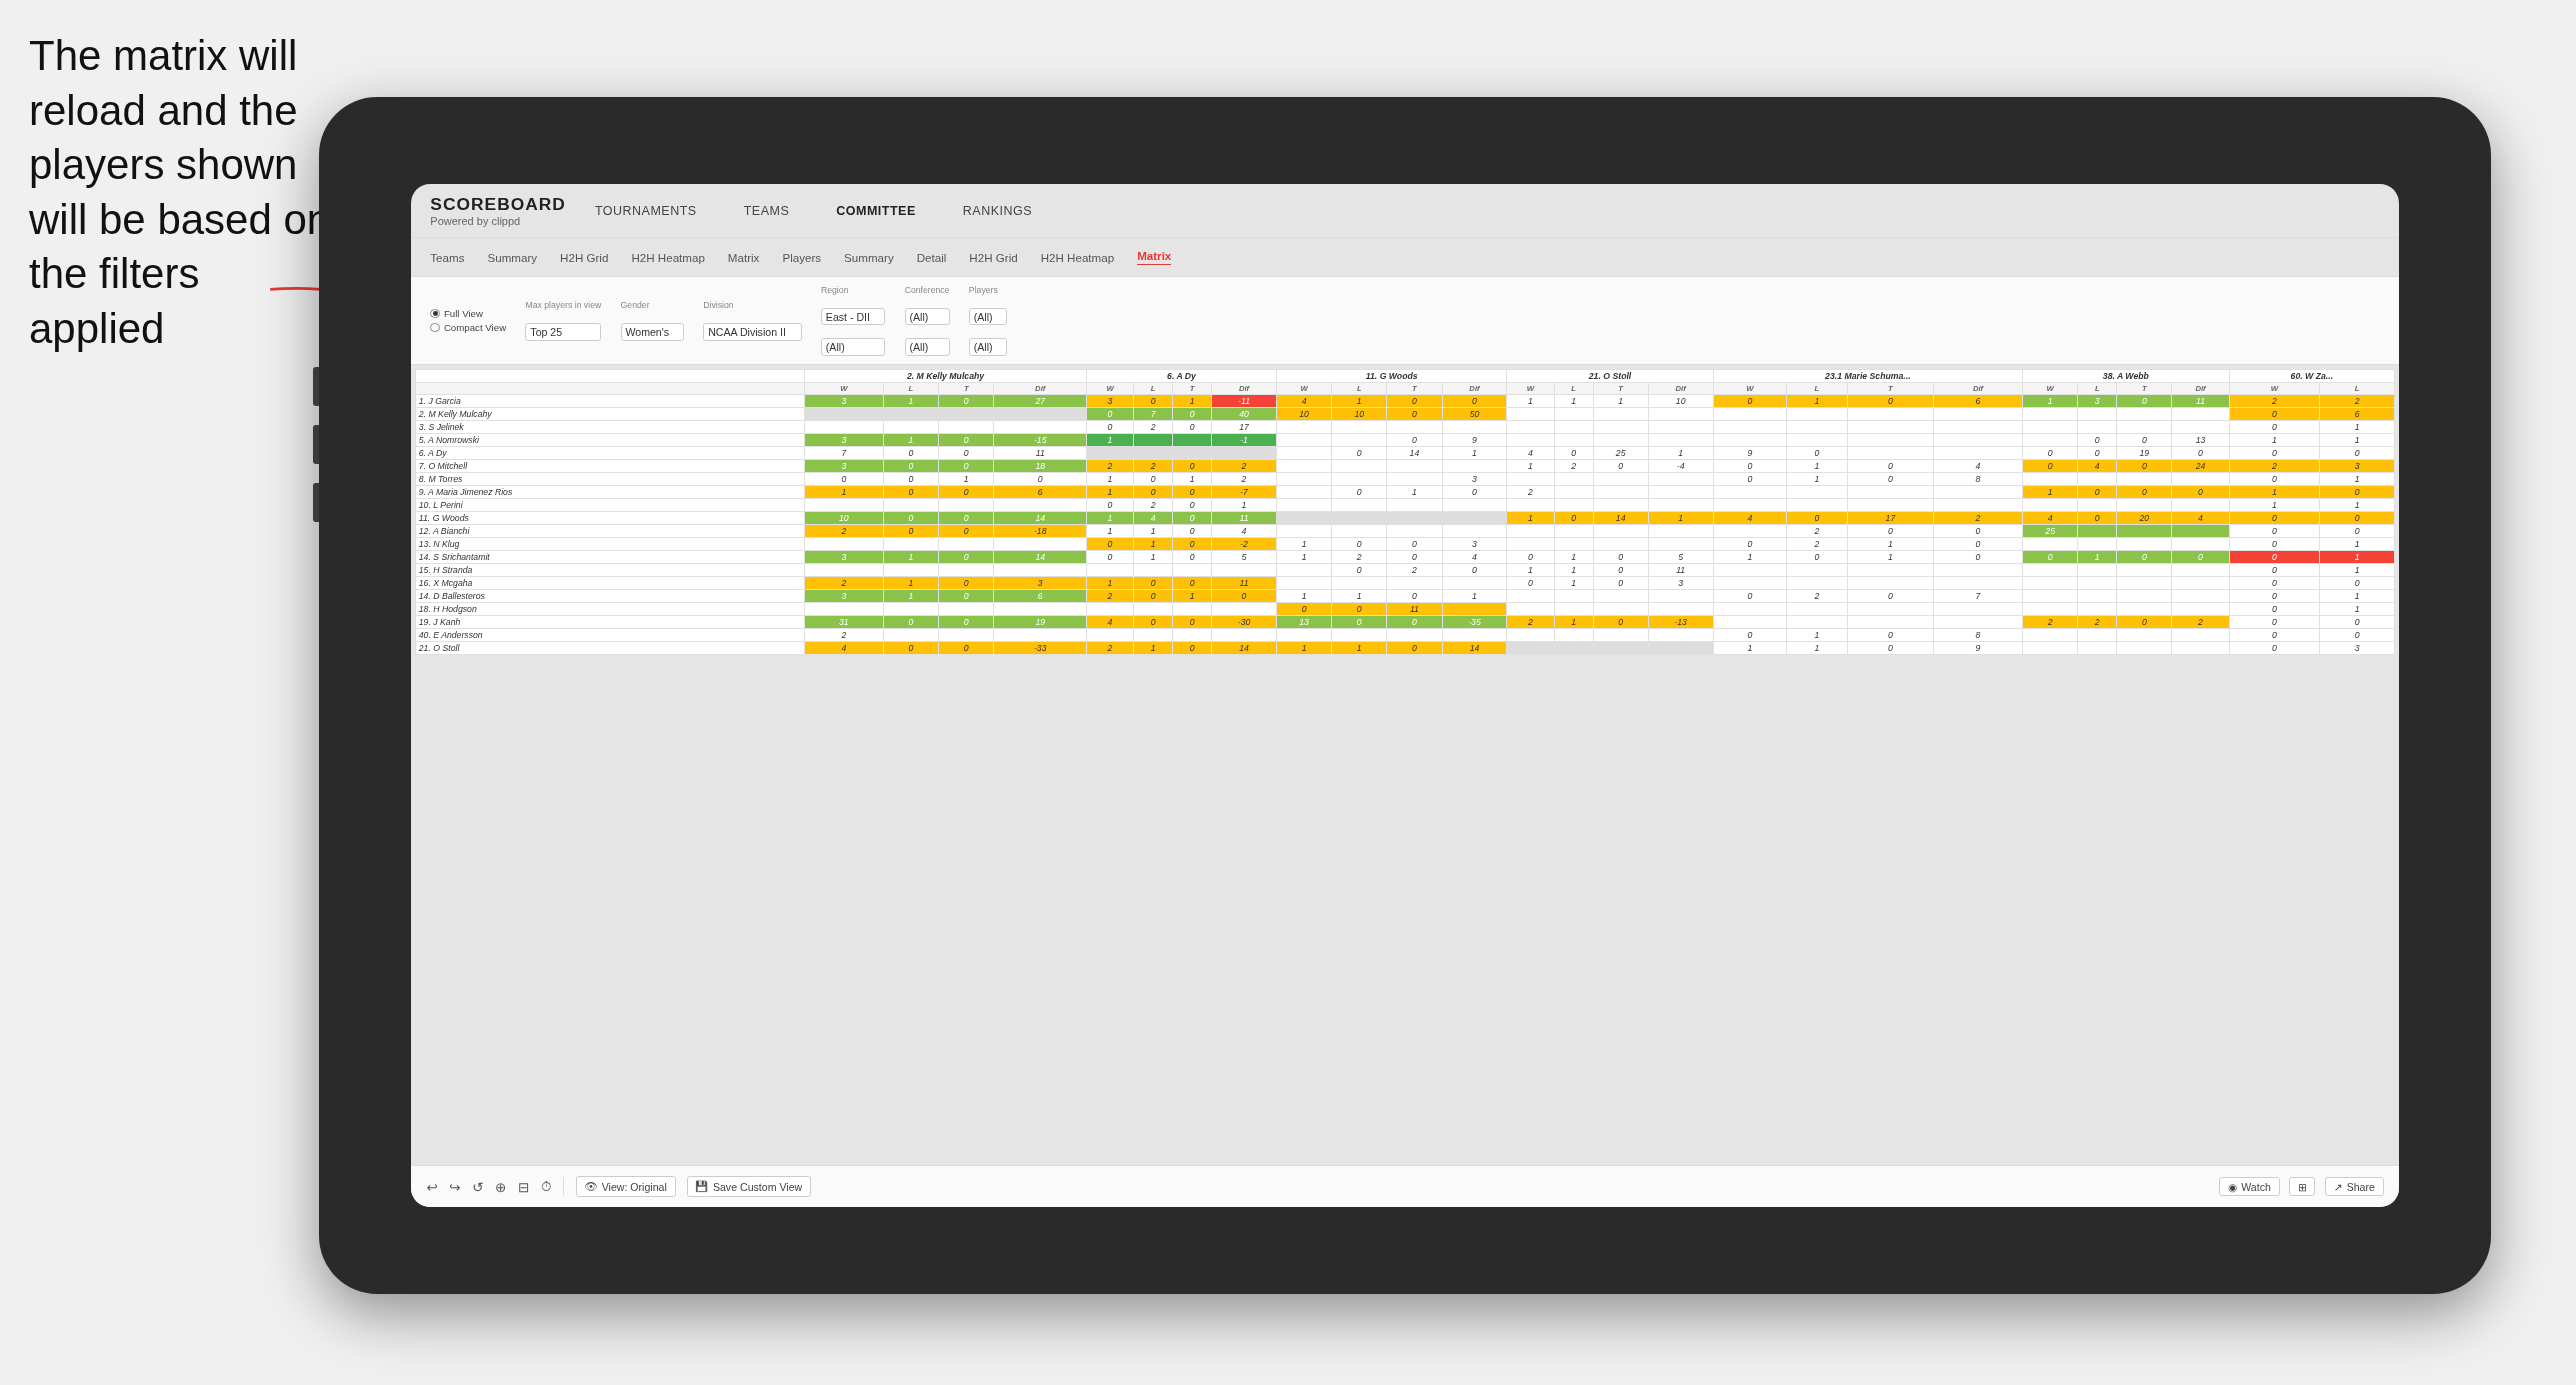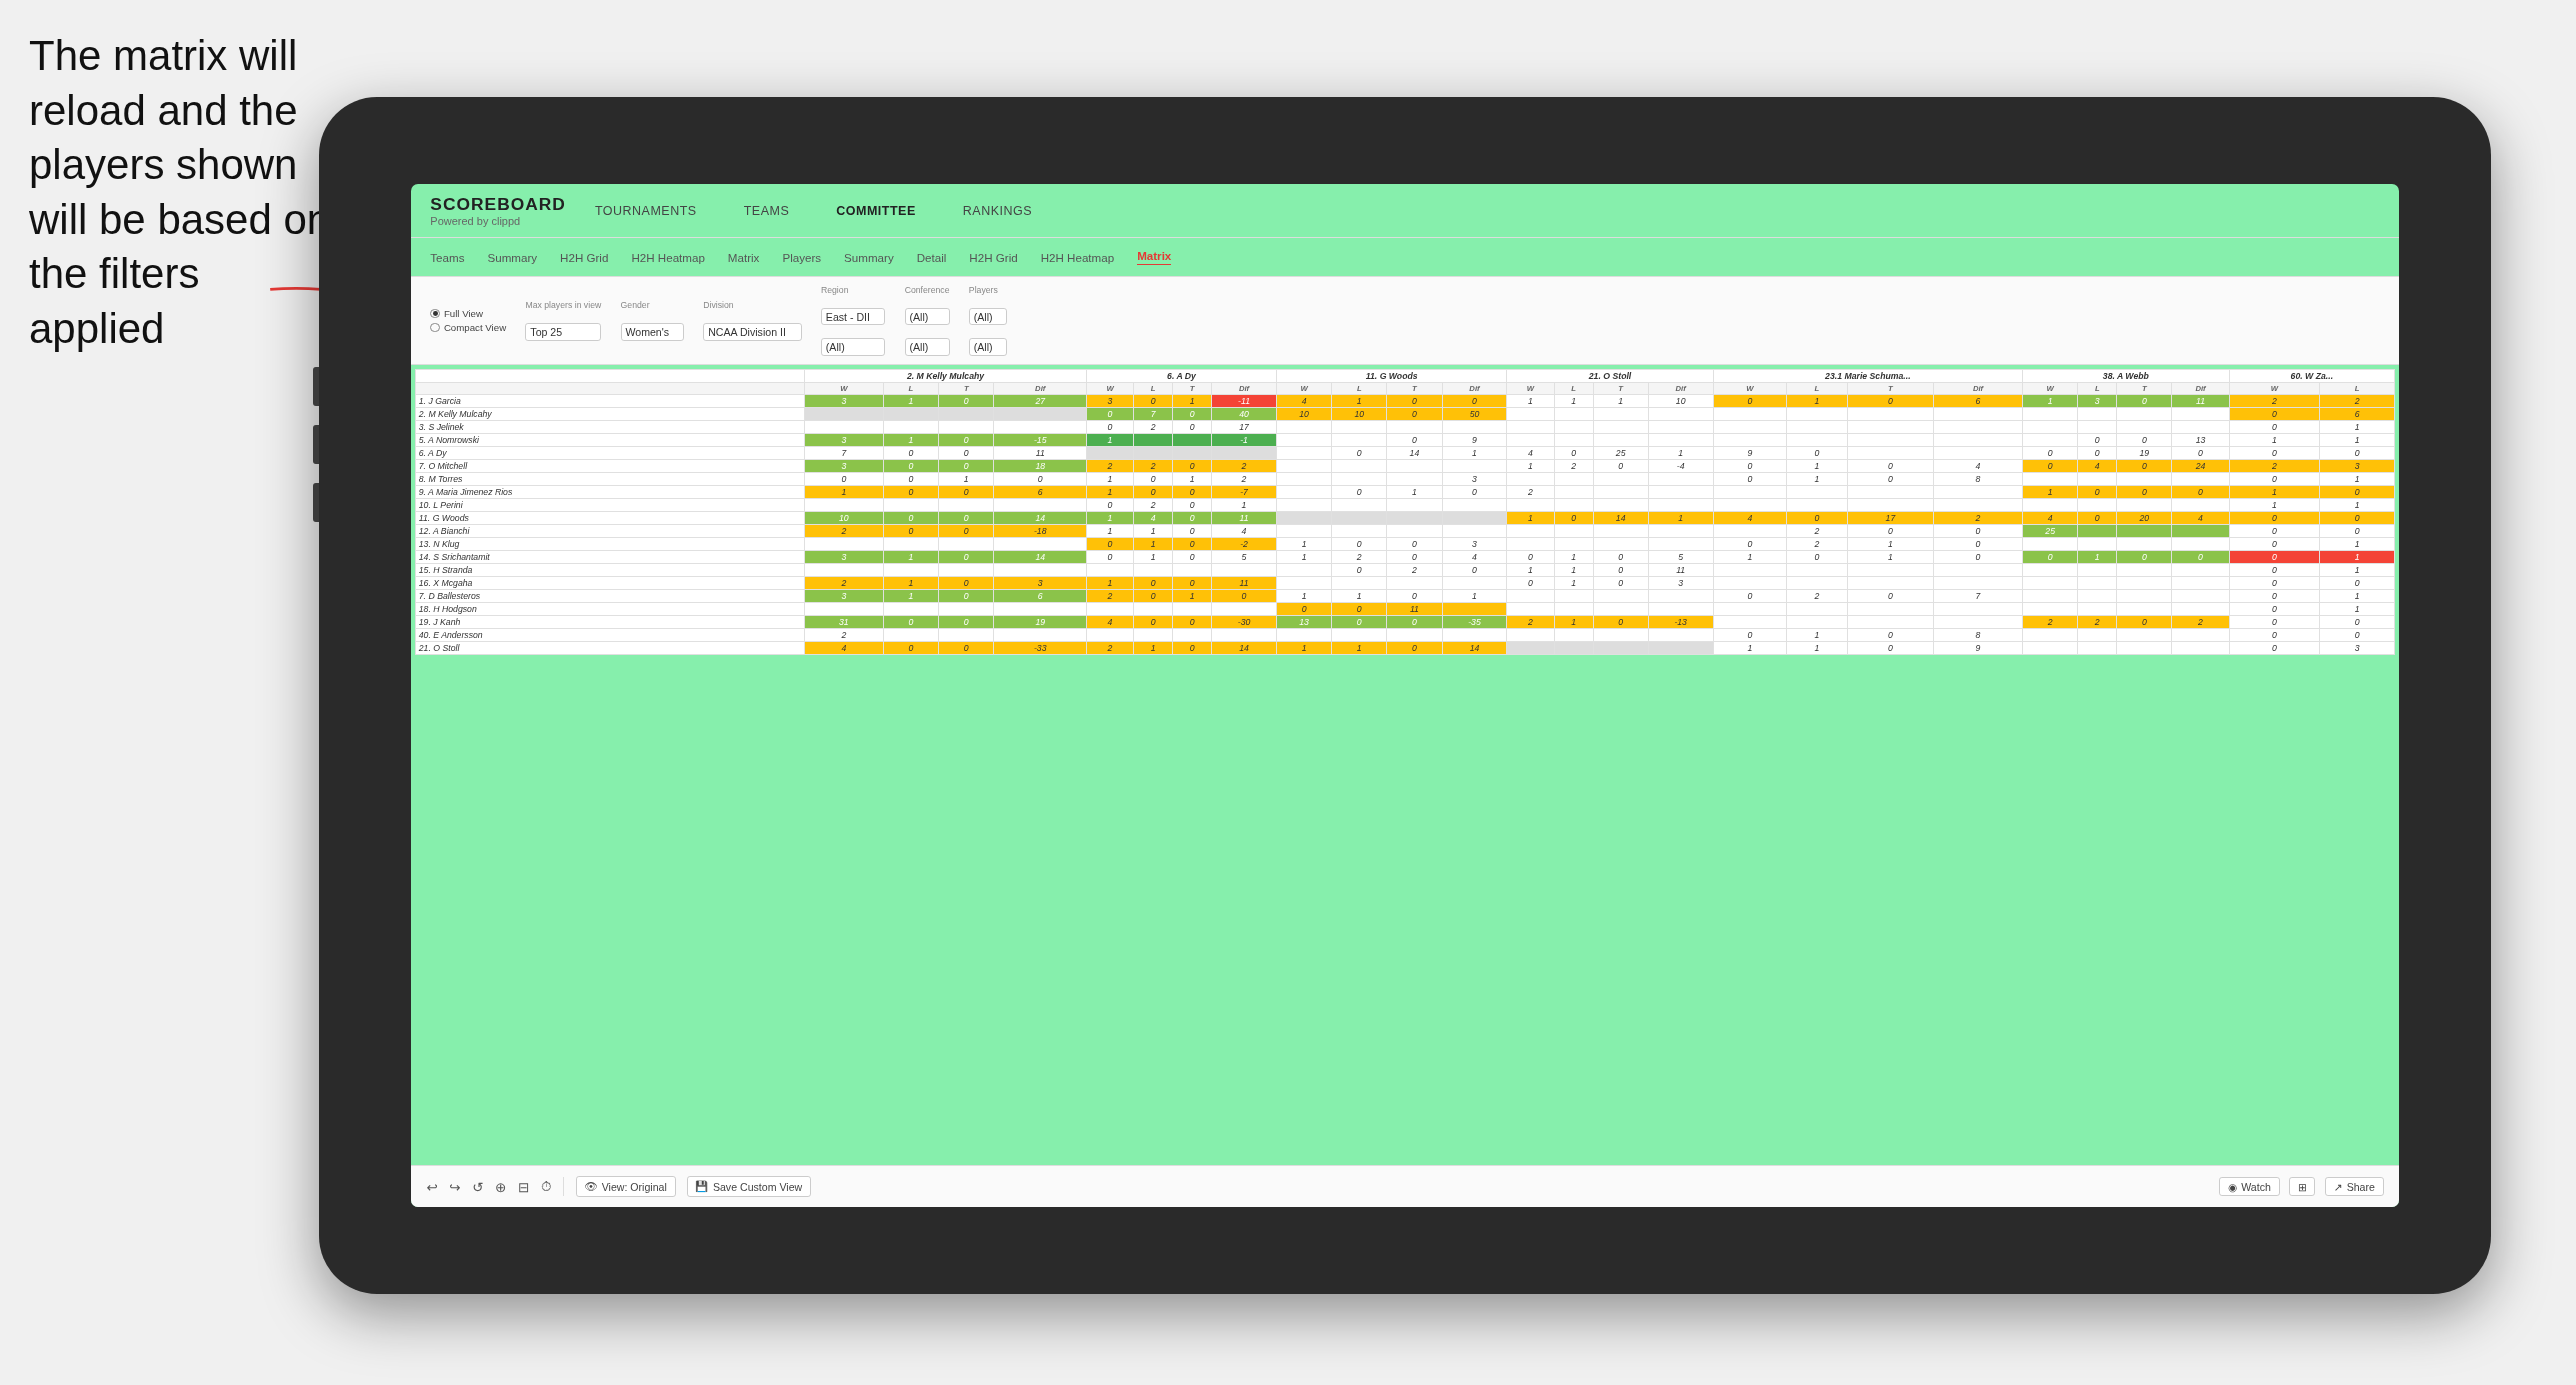--- a/index.html
+++ b/index.html
@@ -49,22 +49,22 @@
       border-radius: 58px;
       box-shadow: 0 19.3px 58px rgba(0,0,0,0.4);
       display: flex;
       align-items: center;
       justify-content: center;
     }
 
     .tablet-screen {
       width: 1988px;
       height: 1023px;
-      background: #86efac;
-      border-radius: 7px;
+      background: #e5e5e5;
+      border-radius: 19px;
       overflow: hidden;
       display: flex;
       flex-direction: column;
     }
 
     
     .nav-bar {
       display: flex;
       align-items: center;
       padding: 0 19.3px;
@@ -914,21 +914,21 @@
               <td class="c-white"></td>
             <td class="c-white"></td>
               <td class="c-white"></td>
               <td class="c-white"></td>
               <td class="c-white"></td>
             <td class="c-white">0</td>
               <td class="c-white">0</td>
           </tr>
 
           <tr>
-            <td class="player-name">7. D Ballesteros</td>
+            <td class="player-name">14. D Ballesteros</td>
             <td class="c-green">3</td>
               <td class="c-green">1</td>
               <td class="c-green">0</td>
               <td class="c-green">6</td>
             <td class="c-yellow">2</td>
               <td class="c-yellow">0</td>
               <td class="c-yellow">1</td>
               <td class="c-yellow">0</td>
             <td class="c-white">1</td>
               <td class="c-white">1</td>

